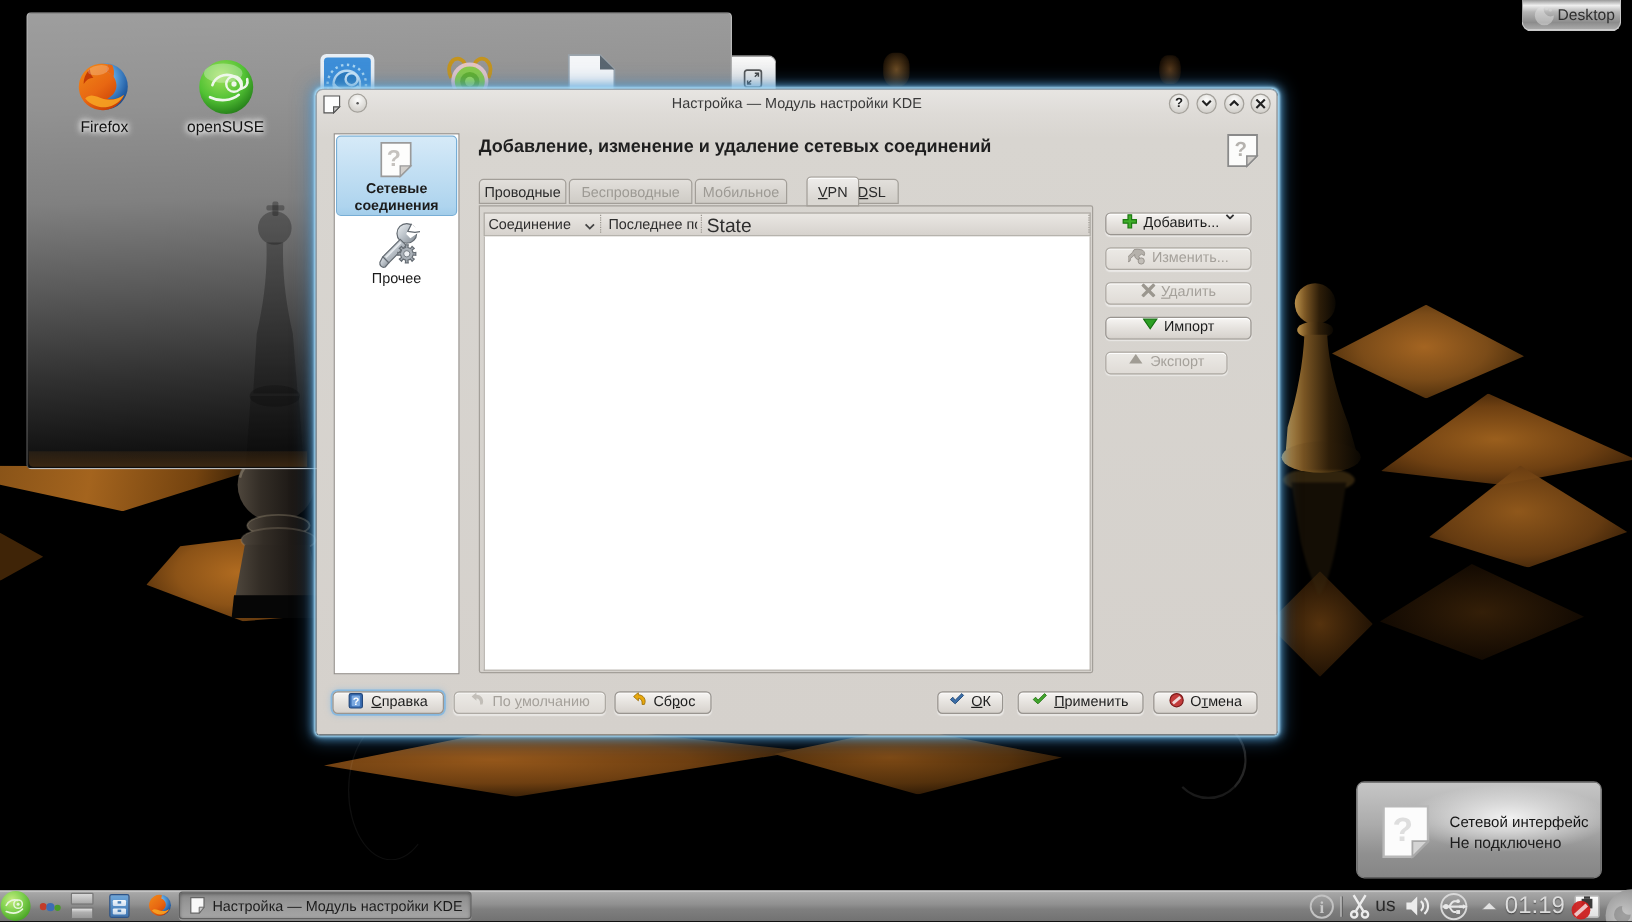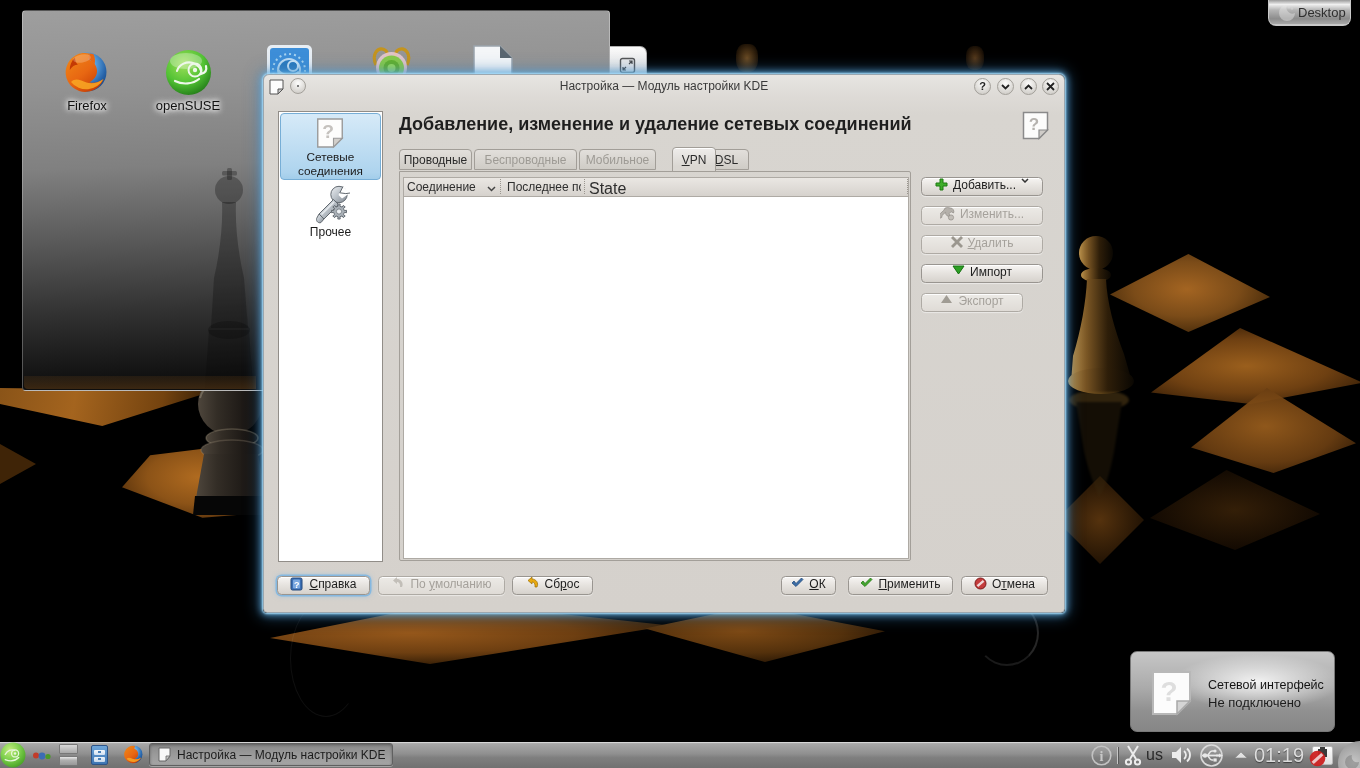--- a/index.html
+++ b/index.html
@@ -205,39 +205,39 @@
  <div class="wbtn" style="left:733px"><svg width="9" height="6" viewBox="0 0 9 6" style="margin-top:4px">
           <path d="M1 1 L4.5 4.5 L8 1" stroke="#222" stroke-width="1.8" fill="none"></path>
         </svg></div>
  <div class="wbtn" style="left:756px"><svg width="9" height="6" viewBox="0 0 9 6" style="margin-top:4px">
           <path d="M1 5 L4.5 1.5 L8 5" stroke="#222" stroke-width="1.8" fill="none"></path>
         </svg></div>
  <div class="wbtn" style="left:778px"><svg width="9" height="9" viewBox="0 0 9 9" style="margin-top:2.5px">
           <path d="M1 1 L8 8 M8 1 L1 8" stroke="#222" stroke-width="1.8" fill="none"></path>
         </svg></div>
 
- <div class="abs" style="left:135px;top:39px;font-size:18px;font-weight:bold;color:#1e1e1e">Добавление, изменение и удаление сетевых соединений</div>
+ <div class="abs" style="left:135px;top:39px;font-size:15px;font-weight:bold;color:#1e1e1e">Добавление, изменение и удаление сетевых соединений</div>
  <div class="docq" style="left:758px;top:36px">
         <svg width="27" height="29" viewBox="0 0 27 29">
    <path d="M1.5 1.5 H25.5 V19 L17 27.5 H1.5 Z" fill="#fcfcfb" stroke="#8a8a8a" stroke-width="1.5"></path>
    <path d="M25.5 19 L17 27.5 L17 19 Z" fill="#cfccc8" stroke="#8a8a8a" stroke-width="1.2"></path>
    <text x="12" y="19" font-size="17" font-weight="bold" fill="#b5b2ae" text-anchor="middle">?</text>
         </svg>
       </div>
 
  <div class="abs" style="left:14px;top:36px;width:105px;height:451px;background:#fff;border:1px solid #918d88;box-sizing:border-box"></div>
  <div class="abs" style="left:16px;top:38px;width:101px;height:67px;border-radius:4px;border:1px solid #77aed6;background:linear-gradient(#d6eaf8,#aed4ee 90%,#a2cdea);box-sizing:border-box"></div>
  <div class="docq" style="left:52px;top:42px">
         <svg width="28" height="32" viewBox="0 0 32 36">
    <path d="M2 2 H30 V24 L20 34 H2 Z" fill="#fdfdfc" stroke="#9a9a9a" stroke-width="1.6"></path>
    <path d="M30 24 L20 34 L20 24 Z" fill="#d2cfcb" stroke="#9a9a9a" stroke-width="1.3"></path>
    <text x="14" y="24" font-size="22" font-weight="bold" fill="#c5c2be" text-anchor="middle">?</text>
         </svg>
       </div>
- <div class="abs" style="left:16px;top:76px;width:101px;text-align:center;font-size:11.8px;font-weight:normal;color:#1b1b1b;line-height:13.5px">Сетевые<br>соединения</div>
+ <div class="abs" style="left:16px;top:76px;width:101px;text-align:center;font-size:11.8px;font-weight:bold;color:#1b1b1b;line-height:13.5px">Сетевые<br>соединения</div>
  <svg class="abs" style="left:48px;top:109px" width="38" height="40" viewBox="0 0 38 40">
    <defs>
           <linearGradient id="wg" x1="0" y1="0" x2="1" y2="1">
             <stop offset="0" stop-color="#eef1f4"></stop>
             <stop offset=".5" stop-color="#b9c0c7"></stop>
             <stop offset="1" stop-color="#7e868e"></stop>
           </linearGradient>
         </defs>
    <circle cx="27" cy="10.5" r="8.2" fill="url(#wg)" stroke="#626970" stroke-width="1"></circle>
    <path d="M26.5 11 L31 2.5 L38 9 L30 14.5 Z" fill="#ffffff"></path>

